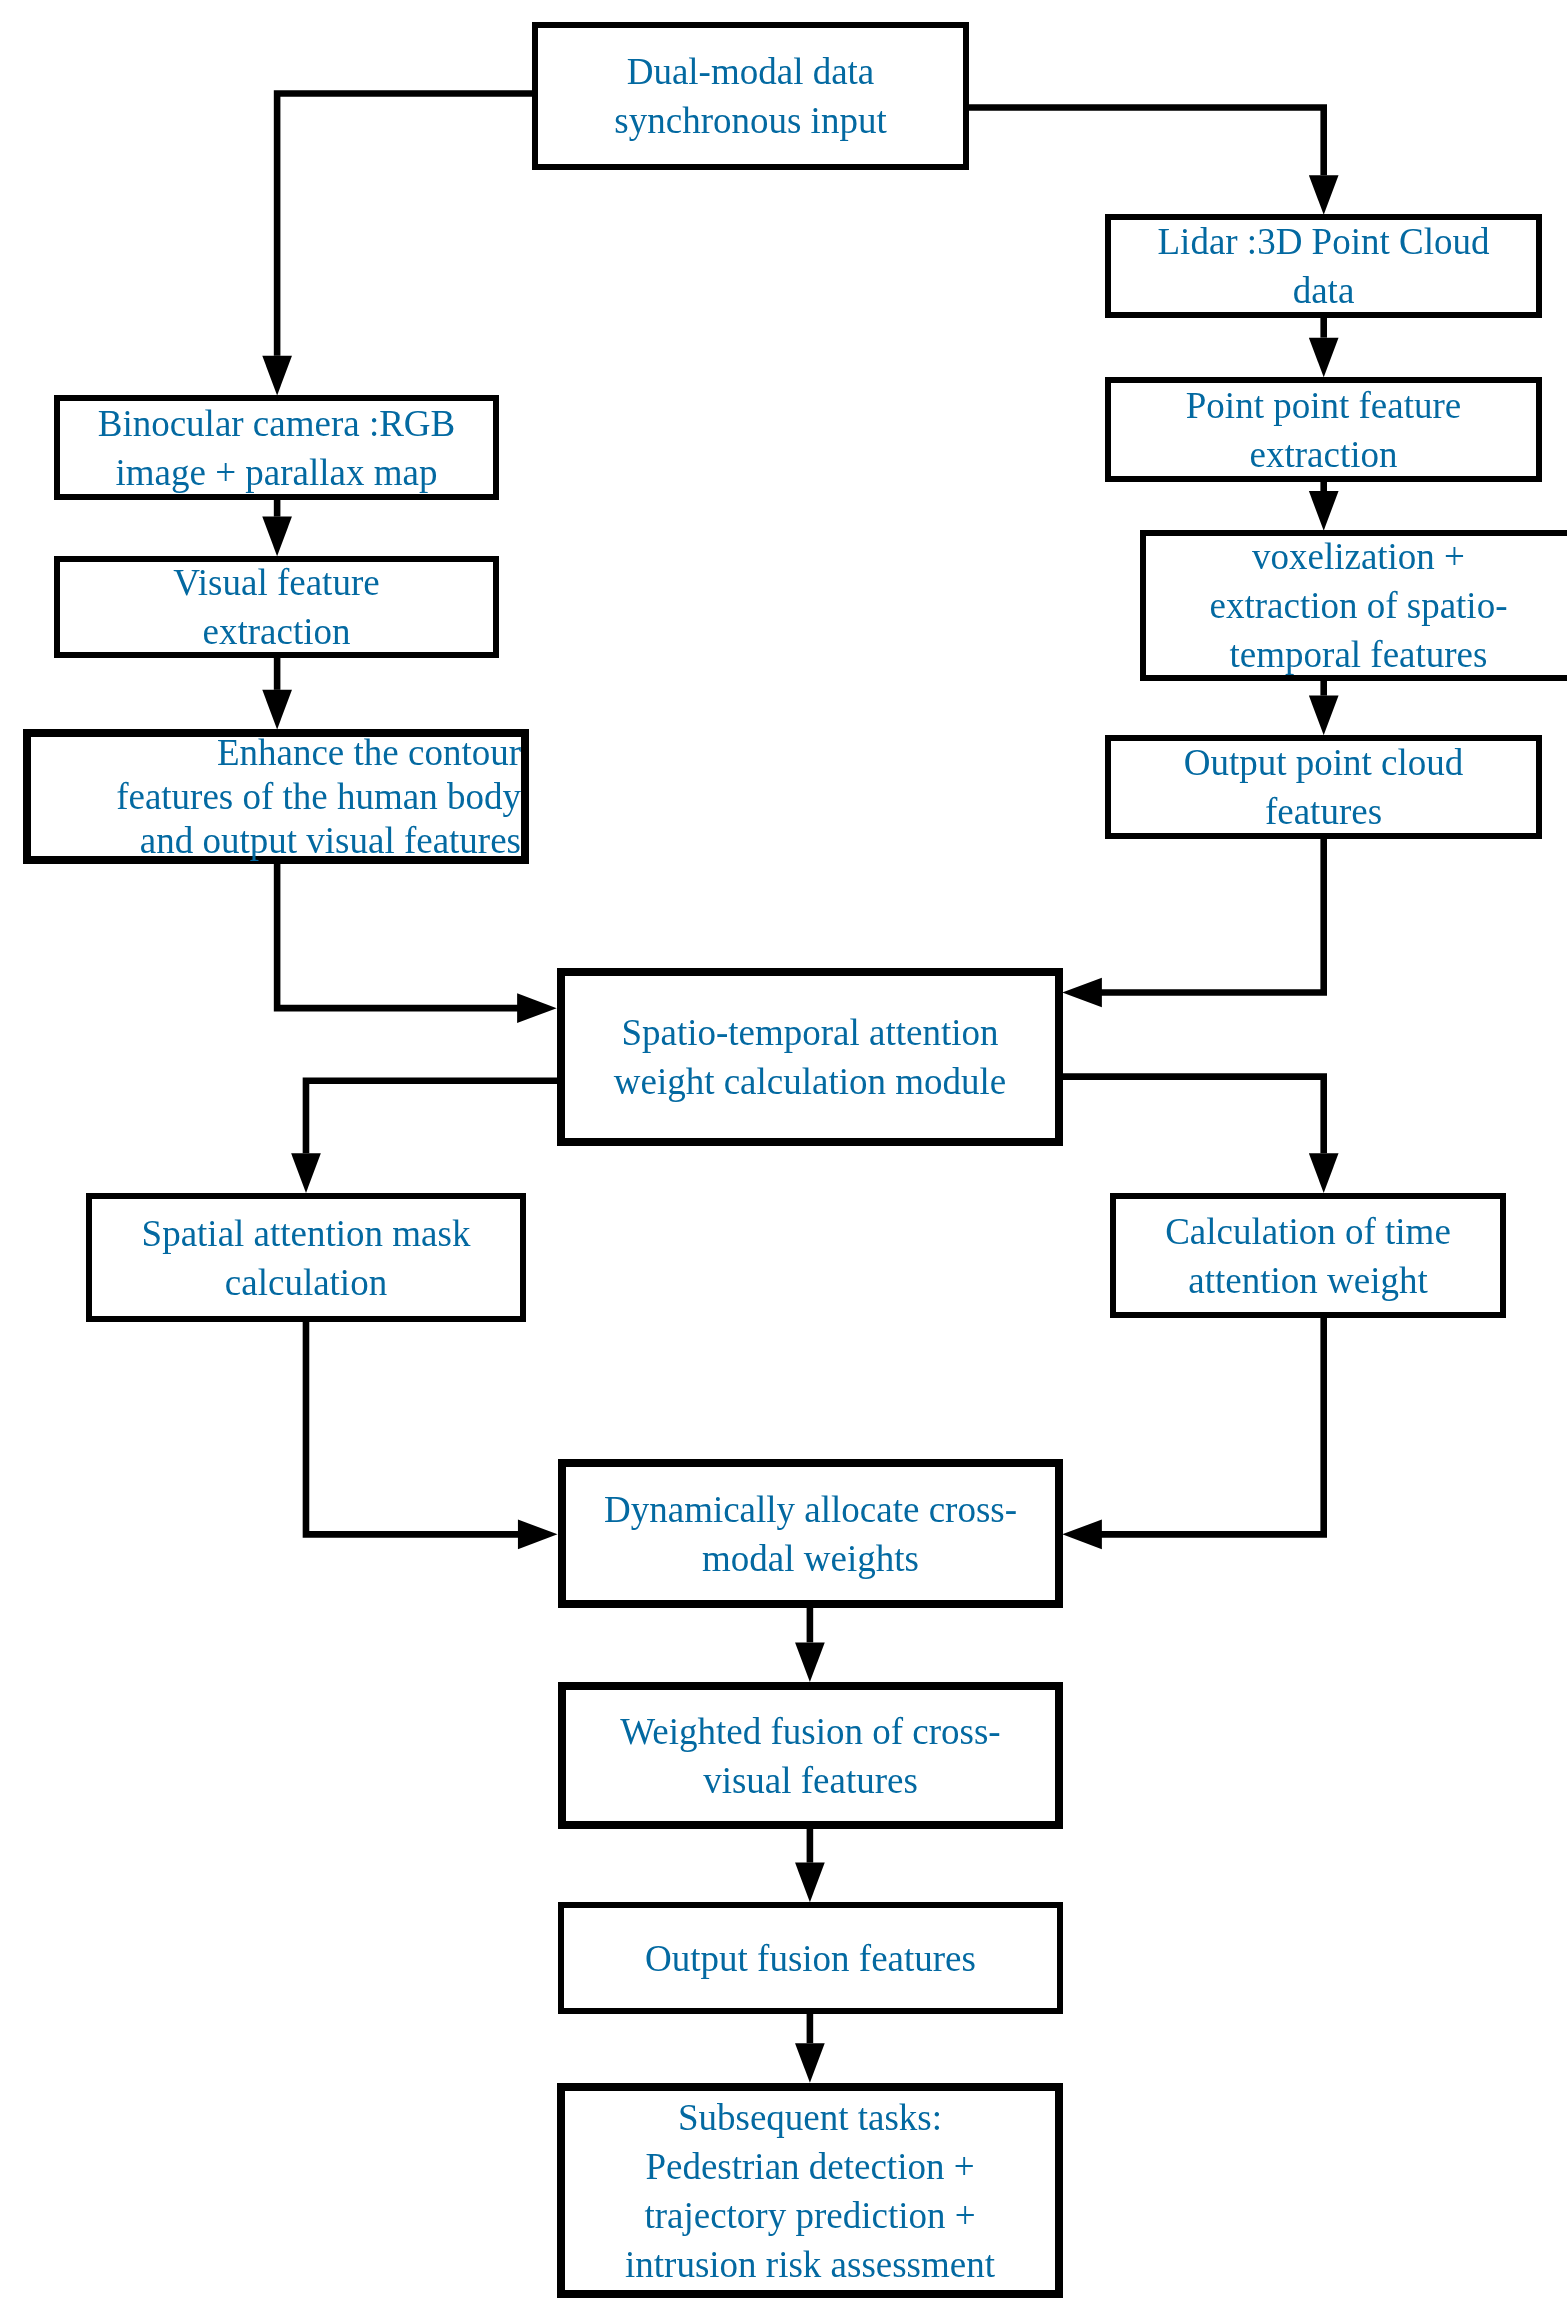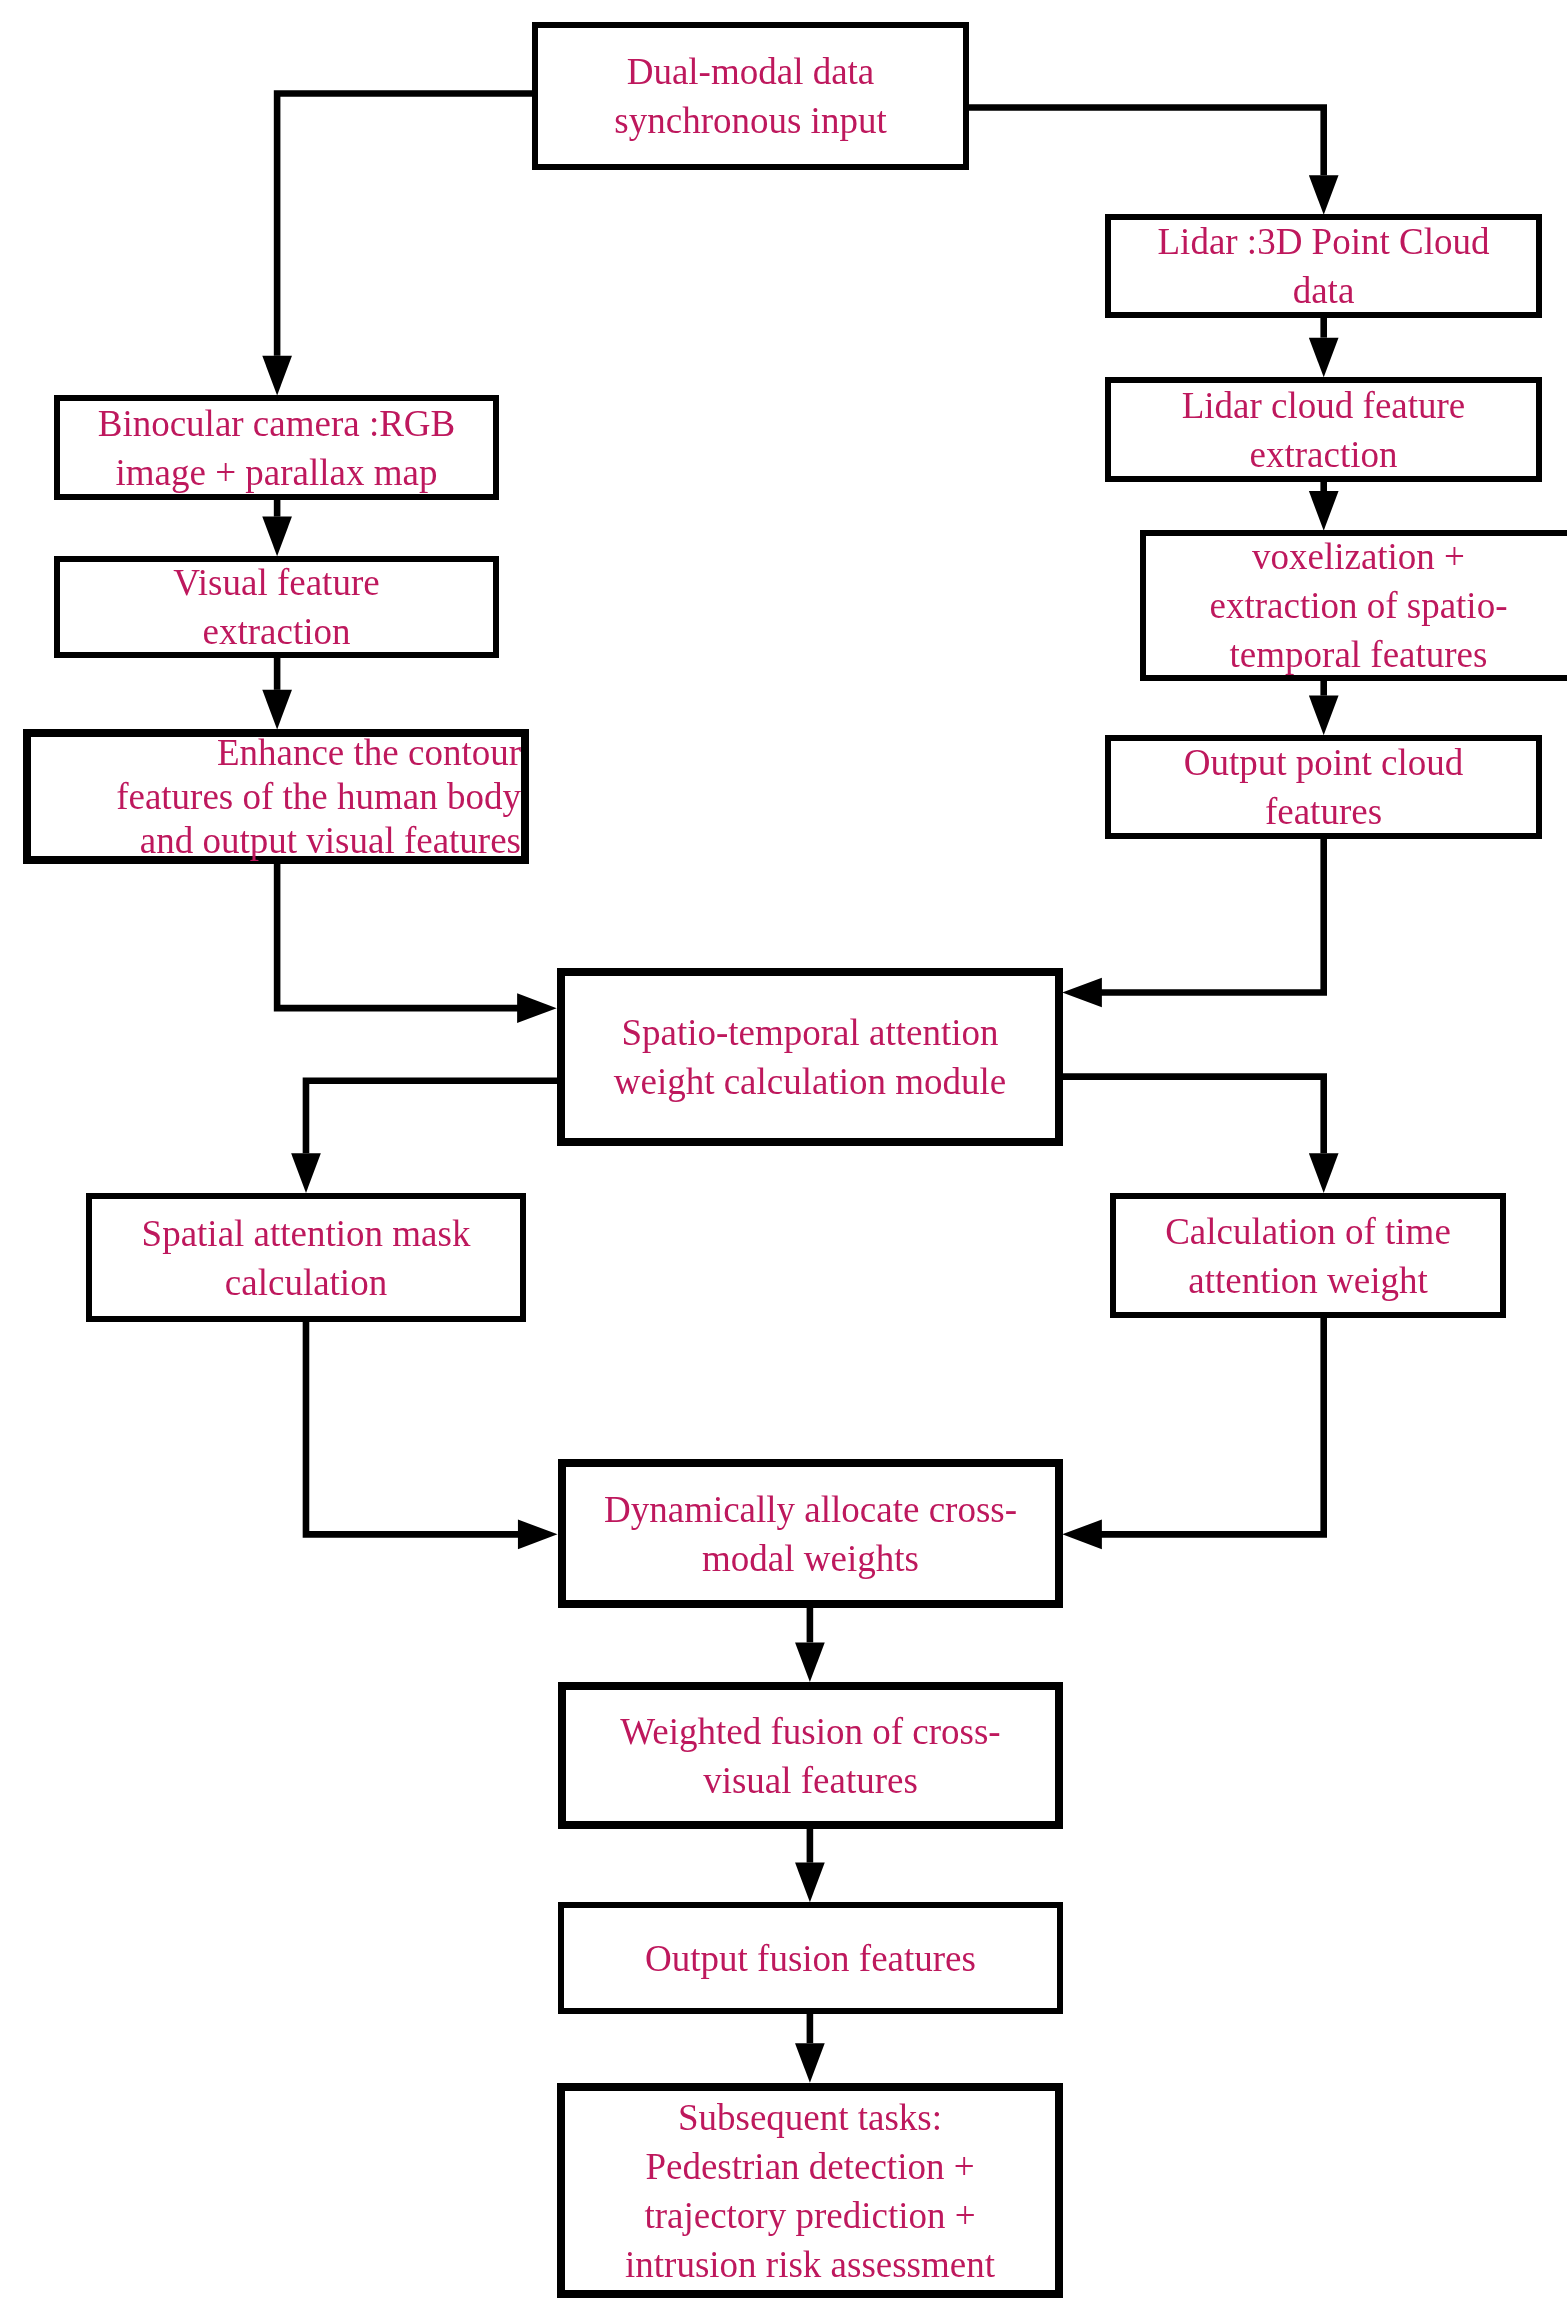--- a/index.html
+++ b/index.html
@@ -7,21 +7,21 @@
     margin: 0;
     padding: 0;
     background: #ffffff;
   }
   .canvas {
     position: relative;
     width: 1567px;
     height: 2319px;
     background: #ffffff;
     font-family: "Liberation Serif", "DejaVu Serif", serif;
-    color: #be185d;
+    color: #0369a1;
     overflow: hidden;
   }
   .edges {
     position: absolute;
     left: 0;
     top: 0;
     width: 1567px;
     height: 2319px;
     display: block;
   }
@@ -149,21 +149,21 @@
     <span>features of the human body</span>
     <span>and output visual features</span>
   </div>
 
   <div class="node" style="left:1105px;top:214px;width:437px;height:104px">
     <span>Lidar :3D Point Cloud</span>
     <span>data</span>
   </div>
 
   <div class="node" style="left:1105px;top:377px;width:437px;height:105px">
-    <span>Lidar cloud feature</span>
+    <span>Point point feature</span>
     <span>extraction</span>
   </div>
 
   <div class="node" style="left:1140px;top:530px;width:437px;height:151px">
     <span>voxelization +</span>
     <span>extraction of spatio-</span>
     <span>temporal features</span>
   </div>
 
   <div class="node" style="left:1105px;top:735px;width:437px;height:104px">

